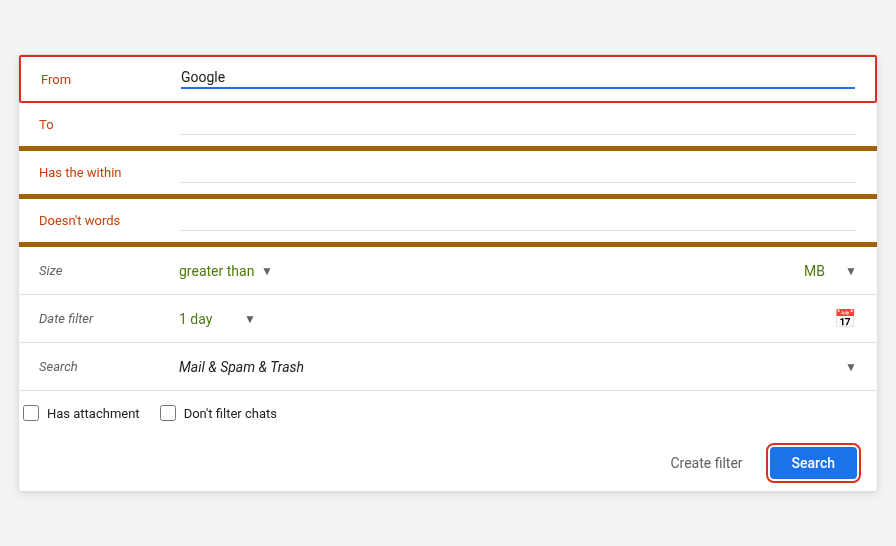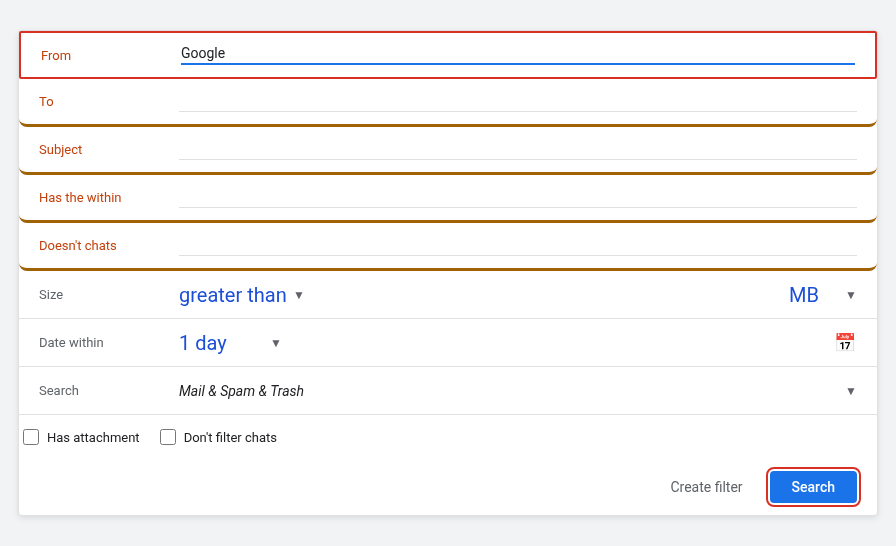--- a/index.html
+++ b/index.html
@@ -25,23 +25,22 @@
       border-radius: 4px;
       width: 860px;
       padding: 0;
       box-shadow: 0 2px 6px rgba(0,0,0,0.1);
     }
 
     .form-row {
       display: flex;
       align-items: center;
       padding: 10px 20px;
-      border-bottom: 3px solid #a16207;
+      border-bottom: 5px solid #a16207;
       min-height: 48px;
-      border-radius: 8px;
     }
 
     .form-row:last-of-type {
       border-bottom: none;
     }
 
     .form-label {
       color: #c2410c;
       font-size: 13px;
       width: 140px;
@@ -85,35 +84,36 @@
       border-bottom: 1px solid #e0e0e0;
       min-height: 48px;
       gap: 0;
     }
 
     .select-label {
       color: #5f6368;
       font-size: 13px;
       width: 140px;
       flex-shrink: 0;
+      font-style: italic;
     }
 
     .select-wrapper {
       display: flex;
       align-items: center;
       position: relative;
       flex: 0 0 auto;
     }
 
     .select-dropdown {
       border: none;
       outline: none;
       background: transparent;
-      font-size: 20px;
-      color: #1d4ed8;
+      font-size: 14px;
+      color: #4d7c0f;
       appearance: none;
       -webkit-appearance: none;
       cursor: pointer;
       padding-right: 24px;
     }
 
     .dropdown-arrow {
       pointer-events: none;
       color: #5f6368;
       font-size: 12px;
@@ -229,32 +229,28 @@
   <div class="form-row from-row">
     <label class="form-label">From</label>
     <input class="form-input" type="text" value="Google" style="">
   </div>
 
   <div class="form-row">
     <label class="form-label">To</label>
     <input class="form-input-underline" type="text" style="">
   </div>
 
-  <div class="form-row">
-    <label class="form-label">Subject</label>
-    <input class="form-input-underline" type="text" style="">
-  </div>
 
   <div class="form-row">
     <label class="form-label">Has the within</label>
     <input class="form-input-underline" type="text" style="">
   </div>
 
   <div class="form-row">
-    <label class="form-label">Doesn't chats</label>
+    <label class="form-label">Doesn't words</label>
     <input class="form-input-underline" type="text" style="">
   </div>
 
   <div class="select-row">
     <span class="select-label">Size</span>
     <div class="select-wrapper">
       <select class="select-dropdown">
         <option>greater than</option>
         <option>less than</option>
       </select>
@@ -267,21 +263,21 @@
           <option>MB</option>
           <option>KB</option>
           <option>Bytes</option>
         </select>
         <span class="dropdown-arrow">▼</span>
       </div>
     </div>
   </div>
 
   <div class="select-row">
-    <span class="select-label">Date within</span>
+    <span class="select-label">Date filter</span>
     <div class="select-wrapper">
       <select class="select-dropdown">
         <option>1 day</option>
         <option>3 days</option>
         <option>1 week</option>
         <option>2 weeks</option>
         <option>1 month</option>
         <option>2 months</option>
         <option>6 months</option>
         <option>1 year</option>

